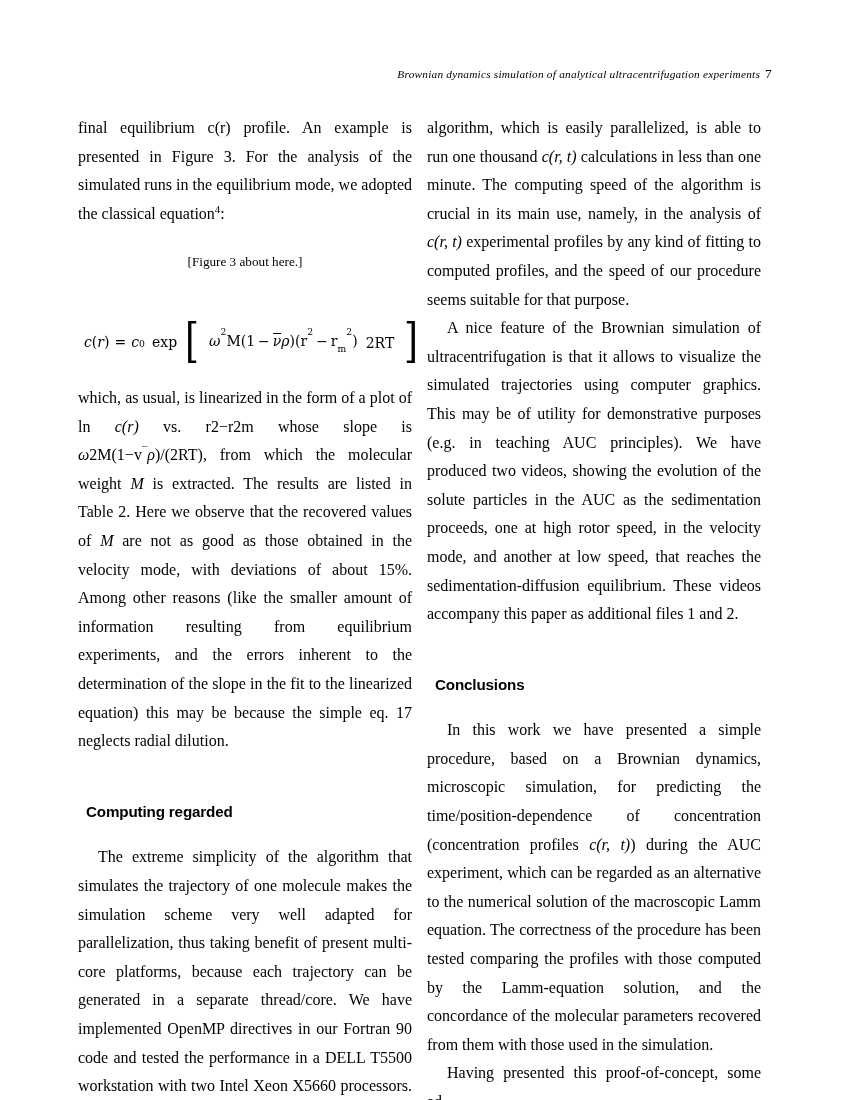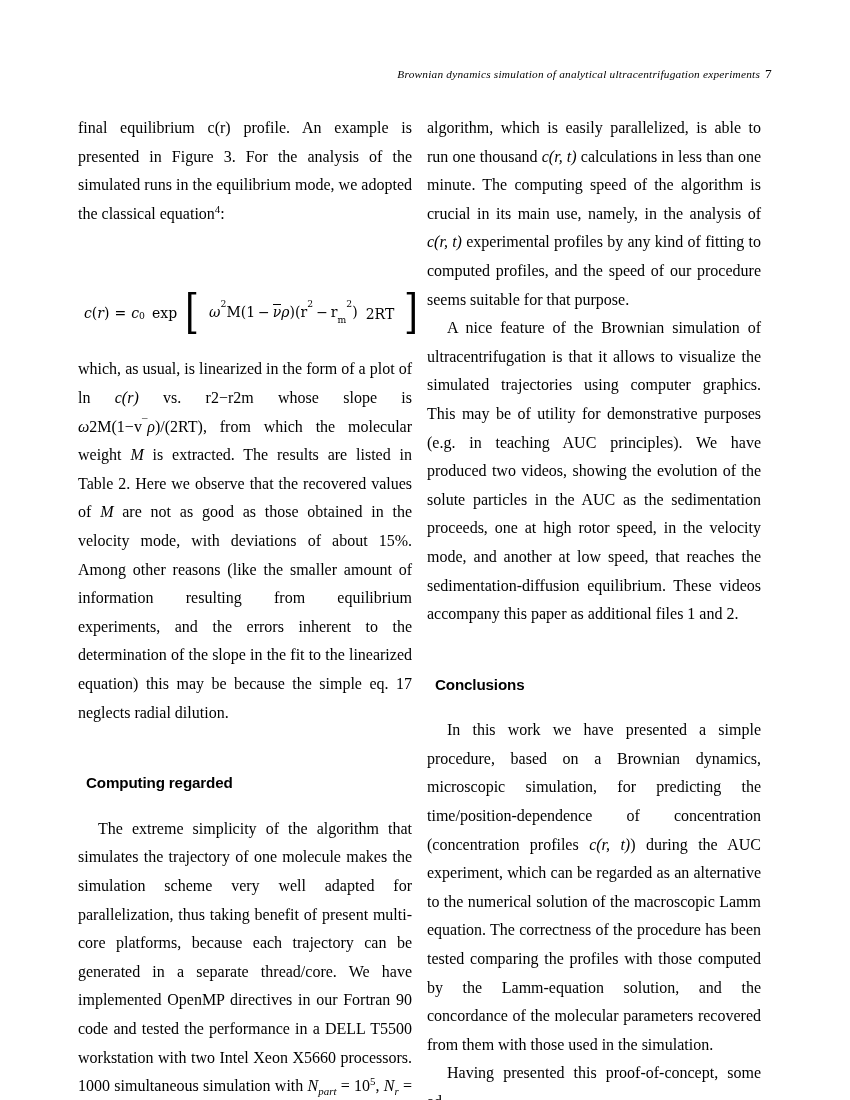--- a/index.html
+++ b/index.html
@@ -165,20 +165,21 @@
   </div>
 
   <div class="columns">
 
     <div class="col col-left">
 
       <p class="body"><span>final equilibrium c(r) profile. An example is presented in Figure 3. For the analysis of the simulated runs in the equilibrium mode, we adopted the classical equation</span><sup class="t">4</sup><span>:</span></p>
 
       <div class="vgap-20"></div>
 
+      <p class="figline">[Figure 3 about here.]</p>
 
       <div class="vgap-48"></div>
 
       <div class="mathblock">
         <span class="eqrow">
           <span class="mi">c</span>
             <span class="mupright">(</span>
             <span class="mi">r</span>
             <span class="mupright">)</span>
           <span class="sp"></span>

